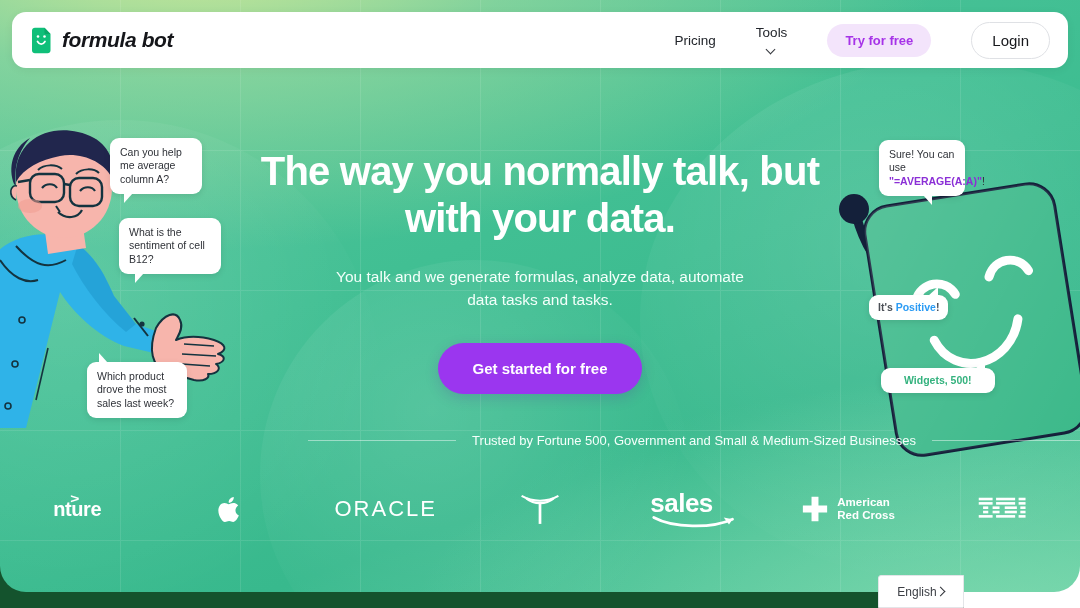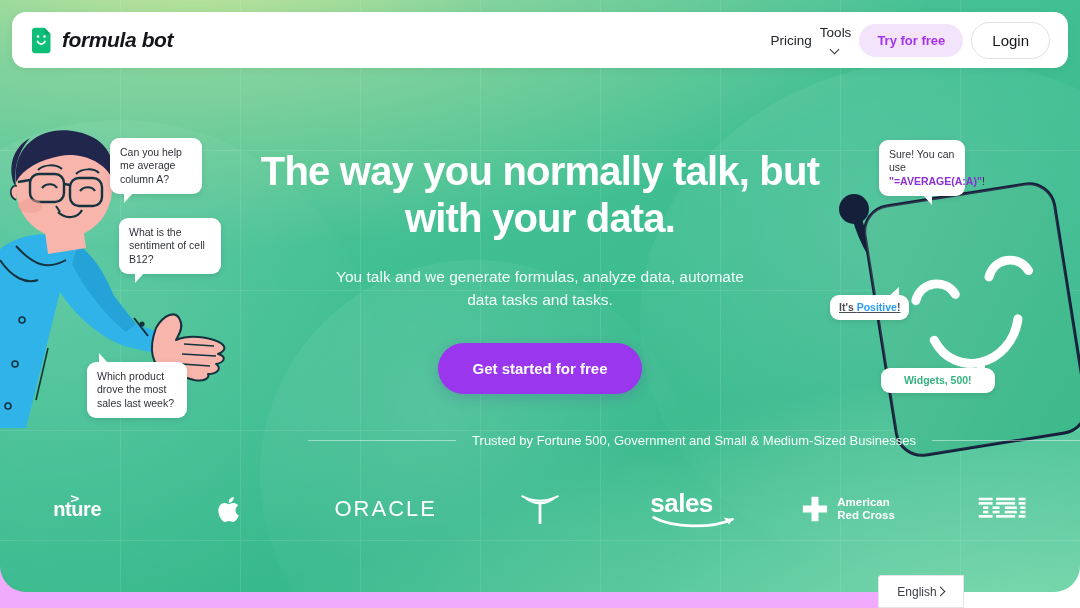--- a/index.html
+++ b/index.html
@@ -3,21 +3,21 @@
 <meta charset="utf-8">
 <style>
   * { box-sizing: border-box; margin: 0; padding: 0; }
   html, body {
     width: 1080px; height: 608px;
     background: #ffffff;
     font-family: "Liberation Sans", sans-serif;
     overflow: hidden;
   }
 
-  .page { position: relative; width: 964px; height: 608px; background:#f0abfc; }
+  .page { position: relative; width: 964px; height: 608px; background:#14532d; }
 
   
   .hero {
     position: absolute; left: 0; top: 0; width: 1080px; height: 592px;
     border-radius: 0 0 26px 26px;
     overflow: hidden;
     background:
       radial-gradient(120% 90% at 18% -10%, rgba(221,236,150,0.95) 0%, rgba(170,222,160,0.55) 26%, rgba(90,200,160,0.0) 58%),
       radial-gradient(90% 70% at 92% 106%, rgba(150,228,185,0.55) 0%, rgba(110,210,165,0.0) 60%),
       linear-gradient(160deg, #58c79c 0%, #41bf93 42%, #38b98d 70%, #5ccaa0 100%);
@@ -41,21 +41,21 @@
     display:flex; align-items:center; padding:0 18px;
     box-shadow: 0 2px 10px rgba(0,0,0,0.06);
     z-index: 40;
   }
   .brand { display:flex; align-items:center; gap:10px; }
   .brand-mark { width:22px; height:27px; position:relative; }
   .brand-name {
     font-size:21px; font-weight:bold; font-style:italic; color:#15161a;
     letter-spacing:-0.4px;
   }
-  .nav-right { margin-left:auto; display:flex; align-items:center; gap:8px; }
+  .nav-right { margin-left:auto; display:flex; align-items:center; gap:40px; }
   .nav-link {
     font-size:13.5px; color:#22252b; text-decoration:none; white-space:nowrap;
   }
   .nav-tools { display:flex; align-items:center; gap:6px; cursor:pointer;flex-direction:column; }
   .chev-d { width:9px; height:9px; position:relative; }
   .chev-d::after {
     content:""; position:absolute; left:0; top:0; width:6px; height:6px;
     border-right:1.6px solid #33363c; border-bottom:1.6px solid #33363c;
     transform: rotate(45deg);
   }
@@ -96,21 +96,21 @@
     position:absolute; width:0; height:0; border-style:solid;
   }
   .b-ask1 { left:110px; top:138px; width:92px; }
   .b-ask1 .tail { left:14px; bottom:-9px; border-width:10px 9px 0 0; border-color:#fff transparent transparent transparent; }
   .b-ask2 { left:119px; top:218px; width:102px; }
   .b-ask2 .tail { left:16px; bottom:-9px; border-width:10px 9px 0 0; border-color:#fff transparent transparent transparent; }
   .b-ask3 { left:87px; top:362px; width:100px; }
   .b-ask3 .tail { left:12px; top:-9px; border-width:0 9px 10px 0; border-color:transparent transparent #fff transparent; }
   .b-ans1 { left:879px; top:140px; width:86px; }
   .b-ans1 .tail { left:44px; bottom:-9px; border-width:10px 0 0 9px; border-color:#fff transparent transparent transparent; }
-  .b-ans2 { left:830px; top:295px; padding:6px 9px;text-decoration:underline; }
+  .b-ans2 { left:869px; top:295px; padding:6px 9px; }
   .b-ans2 .tail { right:10px; top:-8px; border-width:0 0 9px 10px; border-color:transparent transparent #fff transparent; }
   .b-ans3 { left:881px; top:368px; padding:6px 23px; }
   .b-ans3 .tail { right:10px; top:-8px; border-width:0 0 9px 10px; border-color:transparent transparent #fff transparent; }
   .f-purple { color:#8b2fd6; font-weight:bold; }
   .f-blue { color:#2b9bf4; font-weight:bold; }
   .f-green { color:#34b27e; font-weight:bold; }
   .b-ans2, .b-ans3 { font-size:10.5px; font-weight:bold; color:#4a4e55; }
 
   
   .illus-left { position:absolute; left:-14px; top:128px; width:250px; height:300px; z-index:15; }

